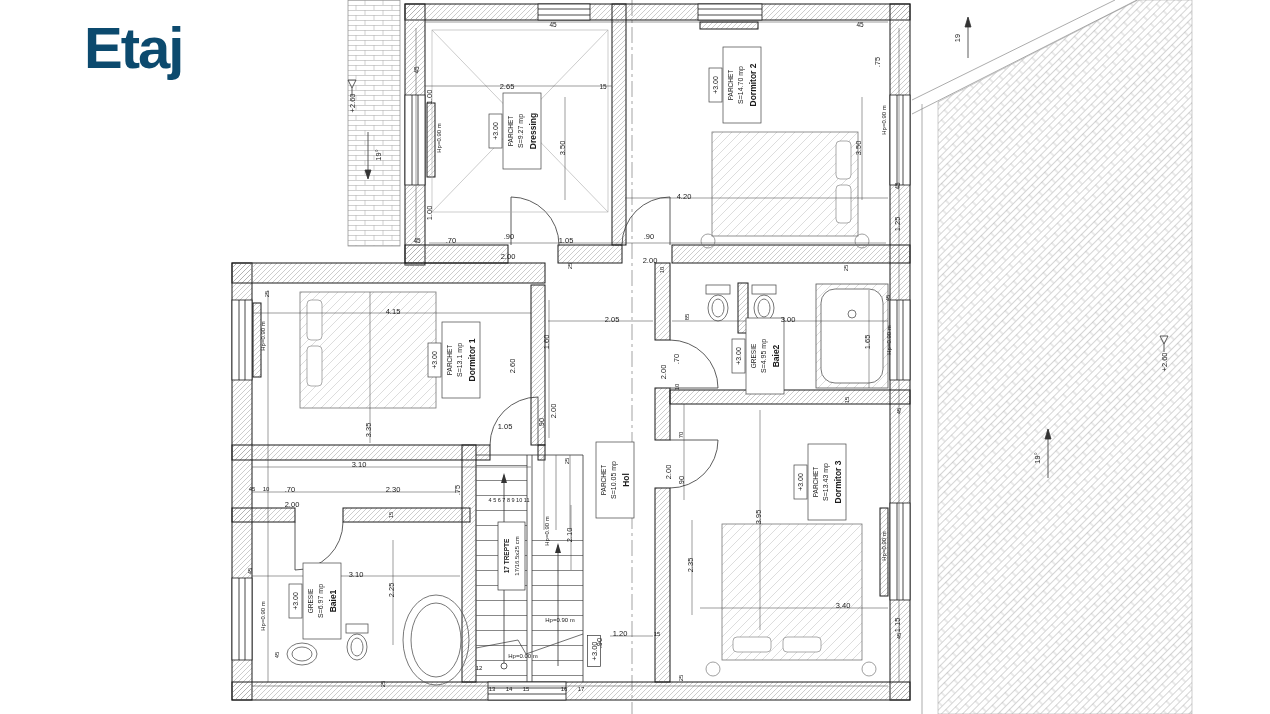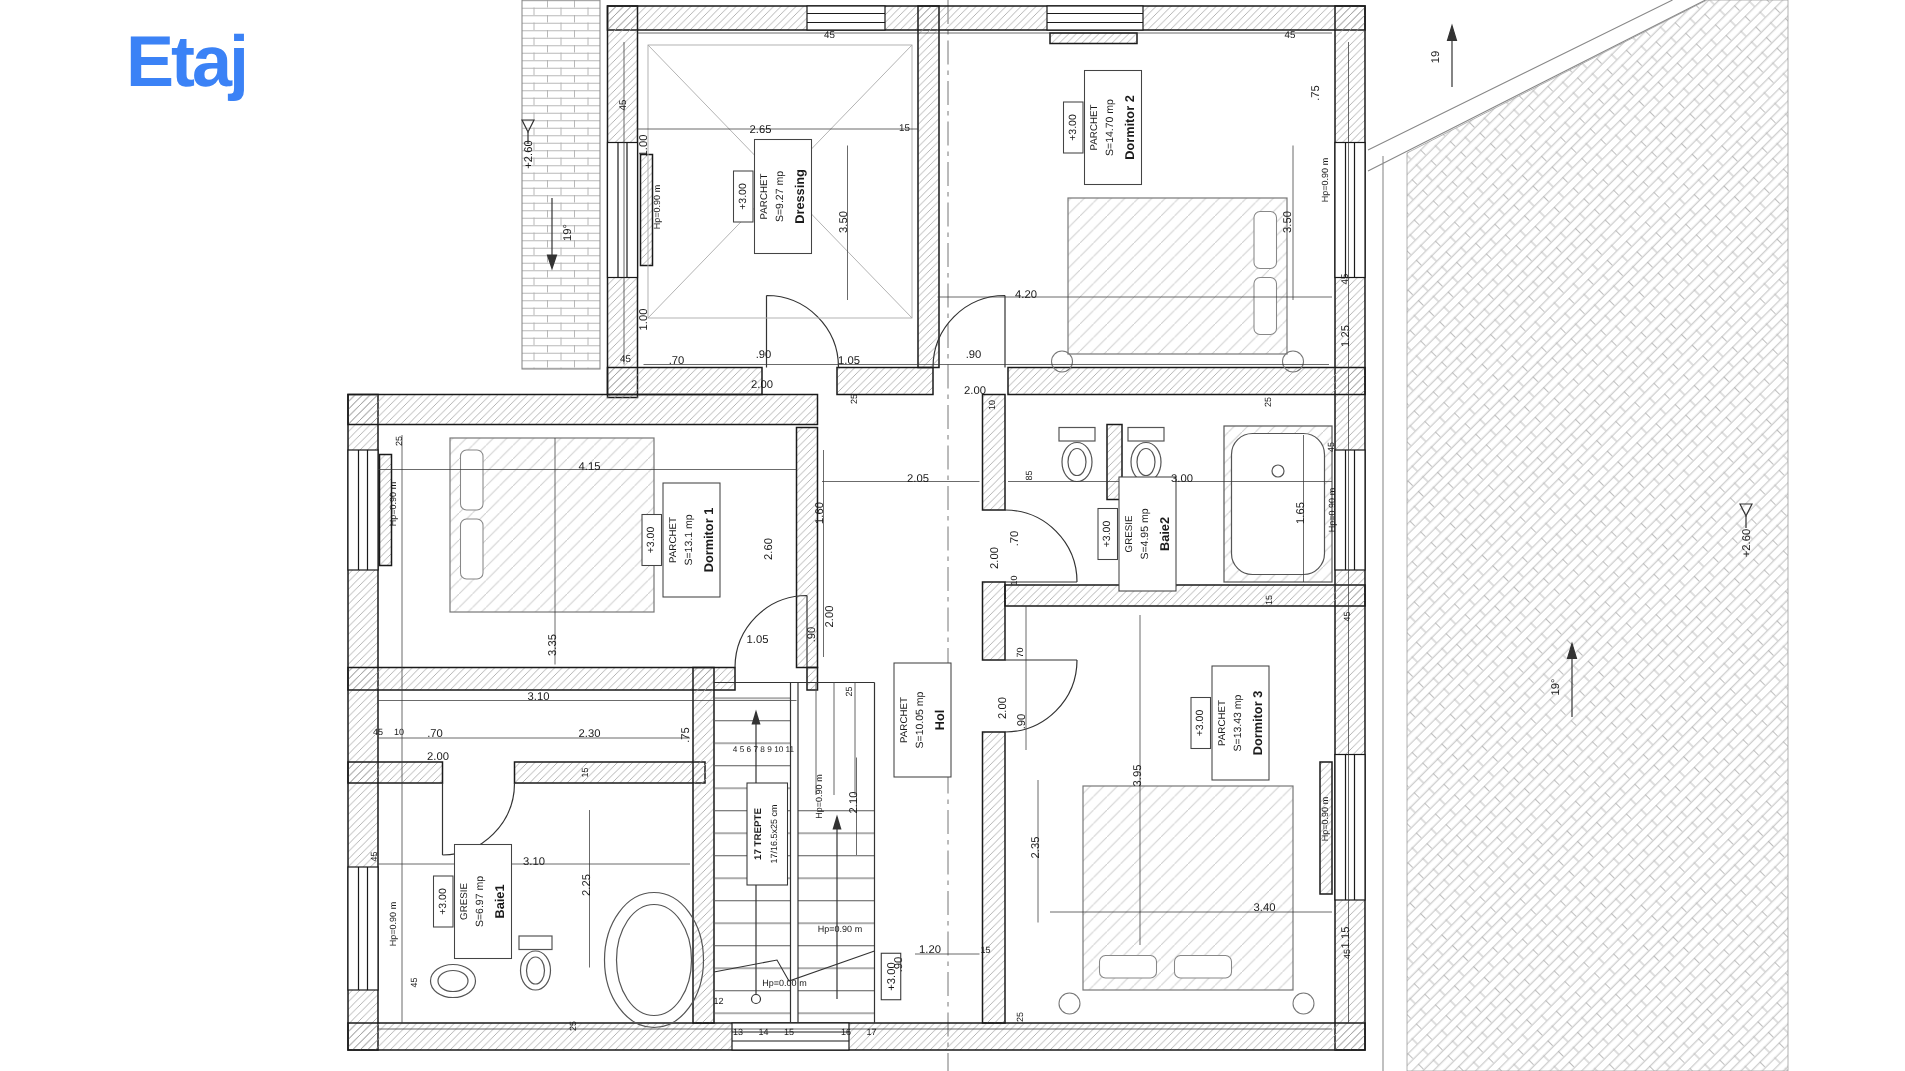--- a/index.html
+++ b/index.html
@@ -1,19 +1,19 @@
 <!DOCTYPE html>
 <html><head>
 <meta charset="utf-8">
 <style>
   html,body{margin:0;padding:0;background:#fff;}
   .stage{position:relative;width:1270px;height:714px;background:#fff;overflow:hidden;
          font-family:"Liberation Sans",sans-serif;}
-  .title{position:absolute;left:84px;top:14px;font-size:48px;font-weight:bold;
-         letter-spacing:-2px;color:#3b82f6;}
+  .title{position:absolute;left:84px;top:14px;font-size:58px;font-weight:bold;
+         letter-spacing:-2px;color:#0c4a6e;}
   svg{position:absolute;left:0;top:0;}
   svg text{font-family:"Liberation Sans",sans-serif;fill:#1a1a1a;}
 </style>
 </head>
 <body>
 
 <div class="stage">
   <div class="title">Etaj</div>
 
   <svg width="1270" height="714" viewBox="0 0 1270 714">

